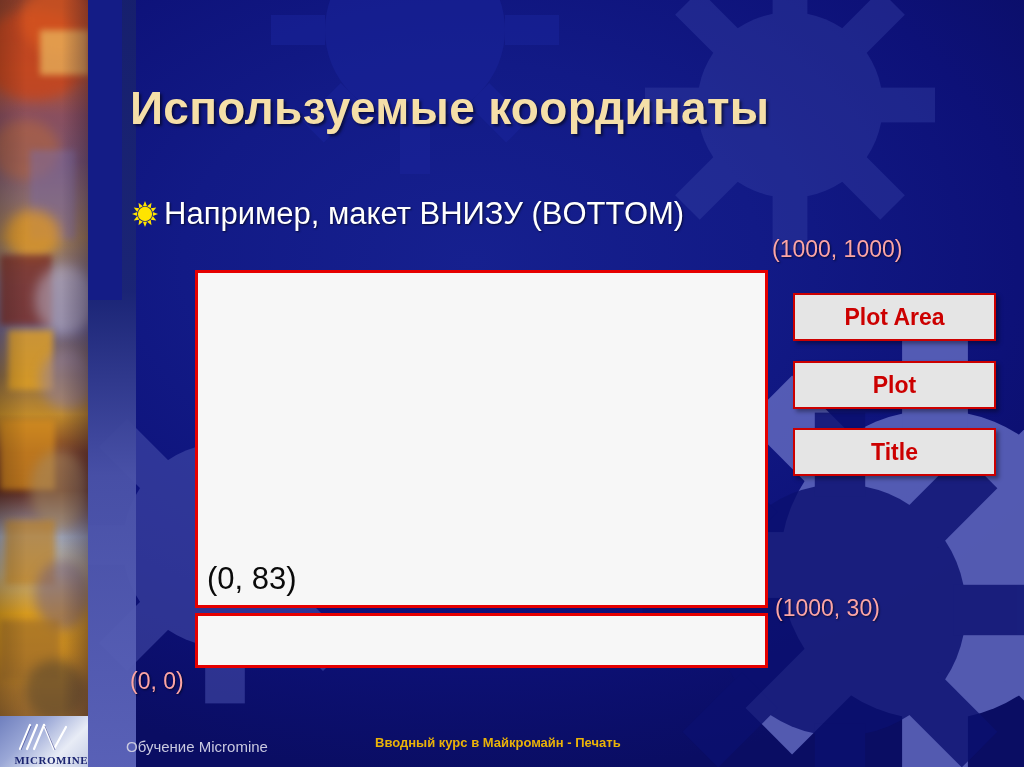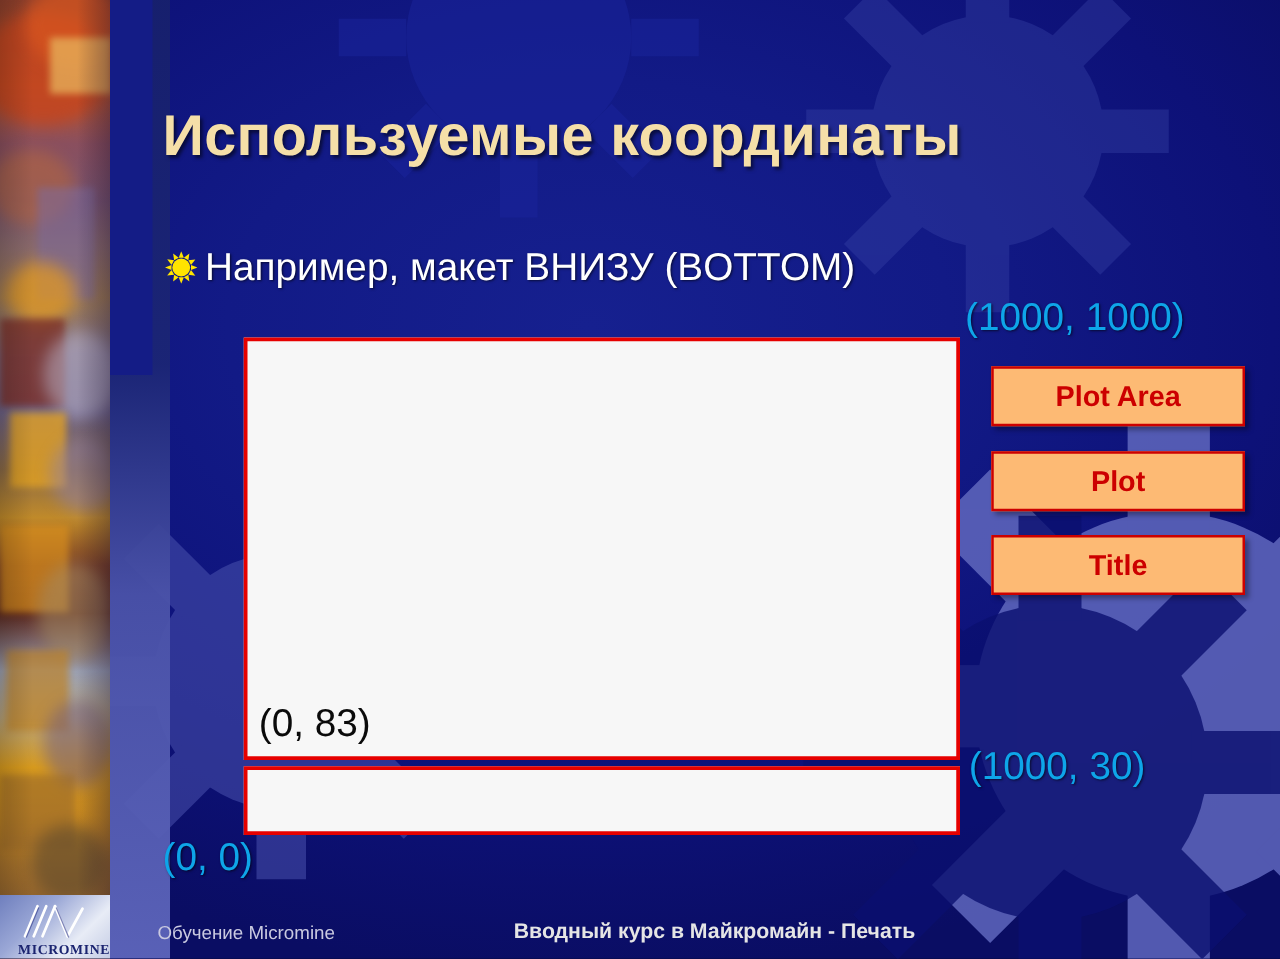--- a/index.html
+++ b/index.html
@@ -74,21 +74,21 @@
   }
   #bullet-row .sun{width:26px;height:26px;flex:0 0 26px;}
   #bullet-text{
     color:#ffffff;font-size:31px;font-weight:normal;
     text-shadow:1px 1px 2px rgba(0,0,0,.6);
     white-space:nowrap;
   }
 
   
   .coord{
-    position:absolute;color:#0ea5e9;font-size:31px;
+    position:absolute;color:#fca5a5;font-size:23px;
     text-shadow:1px 1px 2px rgba(0,0,0,.6);white-space:nowrap;
   }
   #coord-tr{left:772px;top:236px;}
   #coord-br{left:775px;top:595px;}
   #coord-bl{left:130px;top:668px;}
   #coord-in{
     position:absolute;left:207px;top:561px;
     color:#0a0a0a;font-size:31px;white-space:nowrap;
   }
 
@@ -98,37 +98,37 @@
     background:#f7f7f7;border:3px solid #e60000;box-sizing:border-box;
   }
   #title-box{
     position:absolute;left:195px;top:613px;width:573px;height:55px;
     background:#f7f7f7;border:3px solid #e60000;box-sizing:border-box;
   }
 
   
   .legend-box{
     position:absolute;left:793px;width:203px;
-    background:#fdba74;border:2px solid #cc0000;box-sizing:border-box;
+    background:#e5e5e5;border:2px solid #cc0000;box-sizing:border-box;
     display:flex;align-items:center;justify-content:center;
     color:#cc0000;font-size:23px;font-weight:bold;
     box-shadow:3px 3px 4px rgba(0,0,0,.35);
   }
   #legend-plot-area{top:293px;height:48px;}
   #legend-plot{top:361px;height:48px;}
   #legend-title{top:428px;height:48px;}
 
   
   #footer-left{
     position:absolute;left:126px;top:738px;
     color:#c9c9e0;font-size:15px;white-space:nowrap;
   }
   #footer-center{
     position:absolute;left:375px;top:735px;
-    color:#e5e5e5;font-size:17px;font-weight:bold;white-space:nowrap;margin-left:36px;
+    color:#eab308;font-size:13px;font-weight:bold;white-space:nowrap;
   }
   #footer-page{
     position:absolute;left:938px;top:732px;
     color:#f3e3b4;font-size:22px;font-weight:bold;margin-top:40px;
   }
 
   
   #corner-logo{
     position:absolute;left:0px;top:716px;width:88px;height:51px;
     background:linear-gradient(135deg,#6f7fbe 0%,#9aa7d6 35%,#e8ecf6 70%,#c3cbe4 100%);

